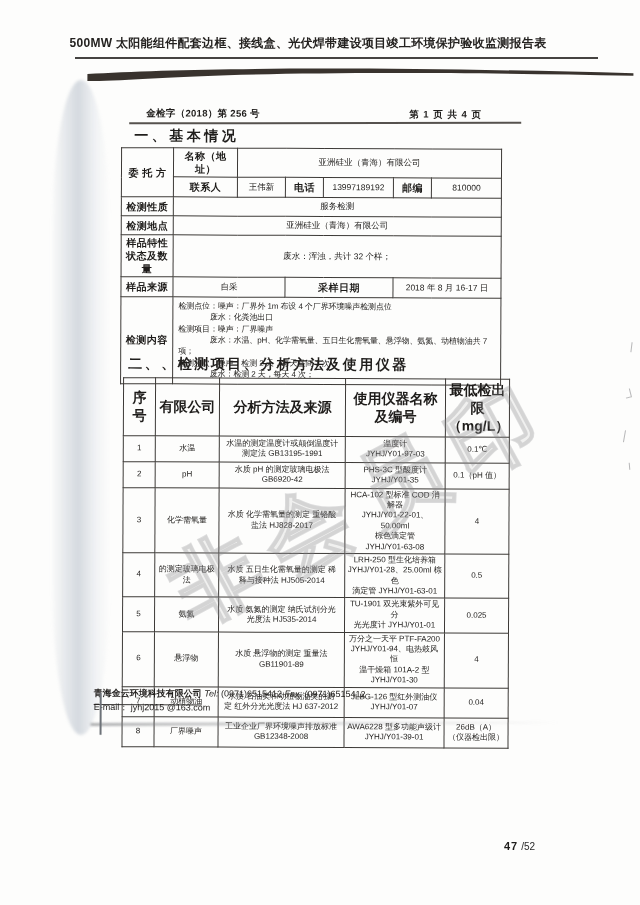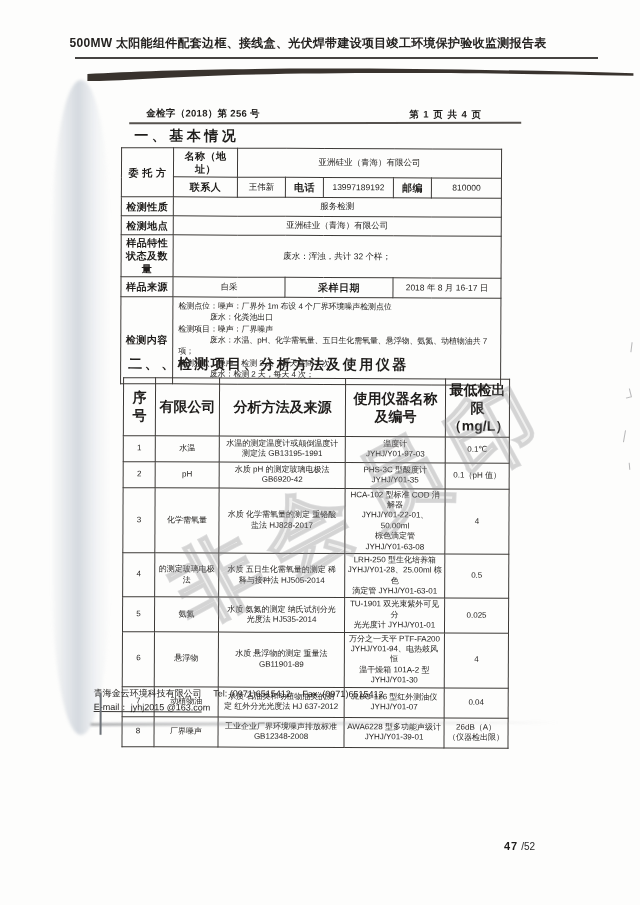--- a/index.html
+++ b/index.html
@@ -44,22 +44,22 @@
   .t1{position:absolute;top:148px;left:120px;width:380px;font-size:8.5px;line-height:1.3;}
   .t1 .lbl{font-weight:bold;font-size:10px;letter-spacing:0.5px;}
   .t1 .content-cell{
     text-align:left;vertical-align:top;padding:3px 5px;
     font-size:8px;line-height:1.42;letter-spacing:-0.1px;
   }
   .t2{position:absolute;top:378px;left:123px;width:386px;font-size:8px;line-height:1.3;}
   .t2 .hdr{font-weight:bold;font-size:14px;}
 
   .footer-line1{position:absolute;top:688px;left:95px;font-size:9px;}
-  .footer-line1 .company{font-weight:normal;border-bottom:1px solid #3a3836;padding-bottom:13px;}
-  .footer-line1 .tf{margin-left:9px;}
+  .footer-line1 .company{font-weight:bold;border-bottom:1px solid #3a3836;padding-bottom:6px;}
+  .footer-line1 .tf{font-style:italic;}
   .footer-line2{position:absolute;top:702px;left:95px;font-size:9px;}
 
   .page-num{position:absolute;top:840px;left:504px;font-size:11px;}
   .page-num .cur{font-weight:bold;letter-spacing:1px;}
   .page-num .tot{font-size:10px;margin-left:3px;color:#2a2a2a;}
 
   .watermark{
     position:absolute;left:150px;top:548px;
     transform:rotate(-28deg);transform-origin:0 0;
     font-size:88px;font-weight:bold;letter-spacing:16px;white-space:nowrap;

